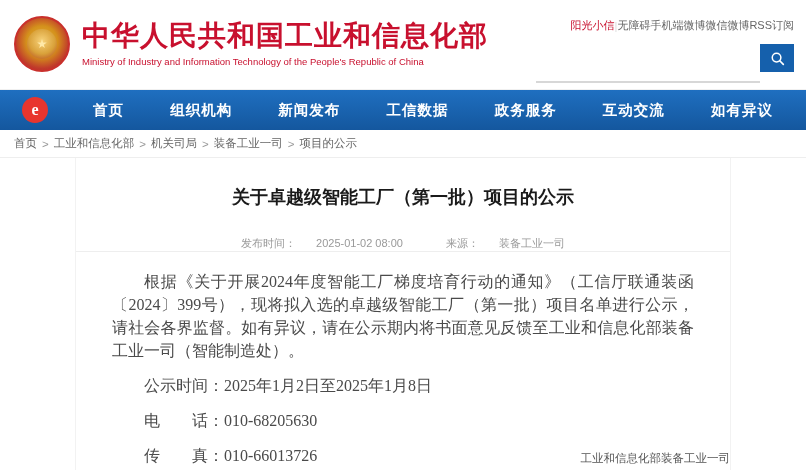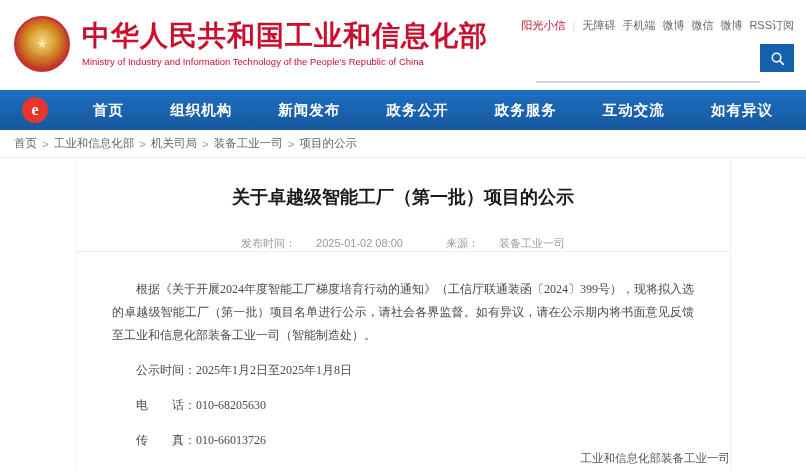--- a/index.html
+++ b/index.html
@@ -66,21 +66,20 @@
     margin-top: 2px;
     white-space: nowrap;
   }
 
   
   .toplinks {
     position: absolute;
     right: 12px; top: 18px;
     display: flex;
     align-items: center;
-    gap: 7px;
     font-size: 11px;
     color: #666;
     white-space: nowrap;
   }
   .toplinks .tl { color: #666; text-decoration: none; }
   .toplinks .tl.red { color: #c8102e; }
   .toplinks .sep { color: #ddd; }
 
   
   .searchbox {
@@ -180,23 +179,23 @@
   }
   .art-meta {
     text-align: center;
     font-size: 11px;
     color: #999;
     margin-top: 26px;
     border-bottom: 1px solid #eeeeee;
   }
   .art-meta span { margin: 0 10px; }
   .art-body {
-    margin-top: 26px;
+    margin-top: 18px;
     padding: 0 36px;
-    font-size: 12px;
+    font-size: 16px;
     color: #4a4a4a;
     line-height: 23px;
     font-family: "Liberation Serif", serif;
   }
   .art-body p { margin: 0 0 12px 0; text-align: justify; text-indent: 2em; }
   .kv { text-indent: 0; letter-spacing: 0; }
   .signature {
     position: absolute;
     right: 0px; bottom: 4px;
     font-size: 11.5px;
@@ -239,21 +238,21 @@
       </button>
     </div>
   </div>
 
   <div class="navbar">
     <div class="nav-logo">e</div>
     <div class="nav-items">
       <div class="nav-item">首页</div>
       <div class="nav-item">组织机构</div>
       <div class="nav-item">新闻发布</div>
-      <div class="nav-item">政务公开</div>
+      <div class="nav-item">工信数据</div>
       <div class="nav-item">政务服务</div>
       <div class="nav-item">互动交流</div>
       <div class="nav-item">如有异议</div>
     </div>
   </div>
 
   <div class="breadcrumb">
     <a href="#">首页</a>
     <span class="arrow">&gt;</span>
     <a href="#">工业和信息化部</a>

